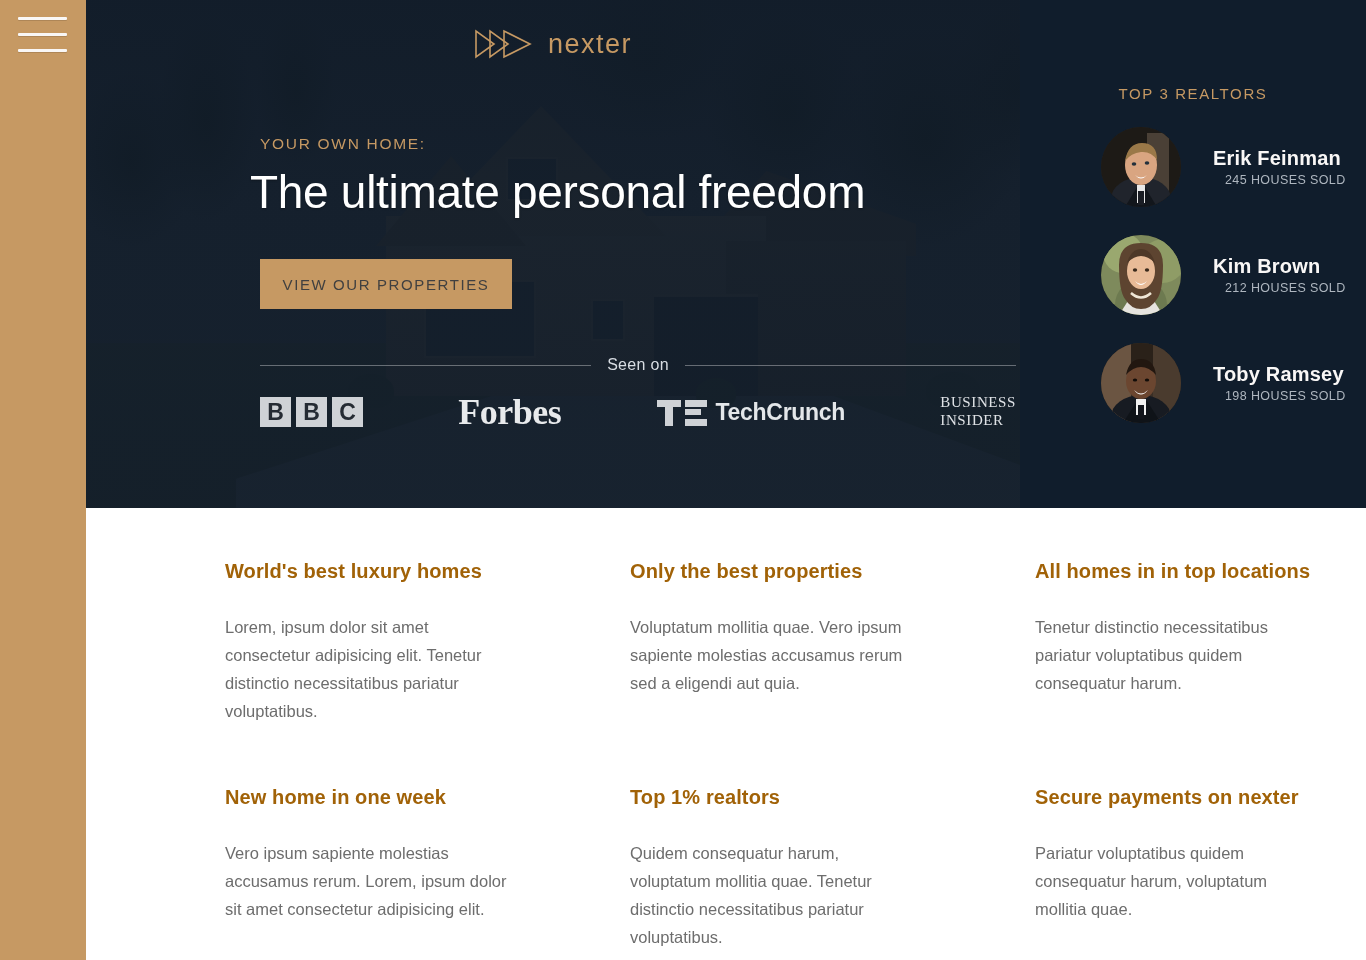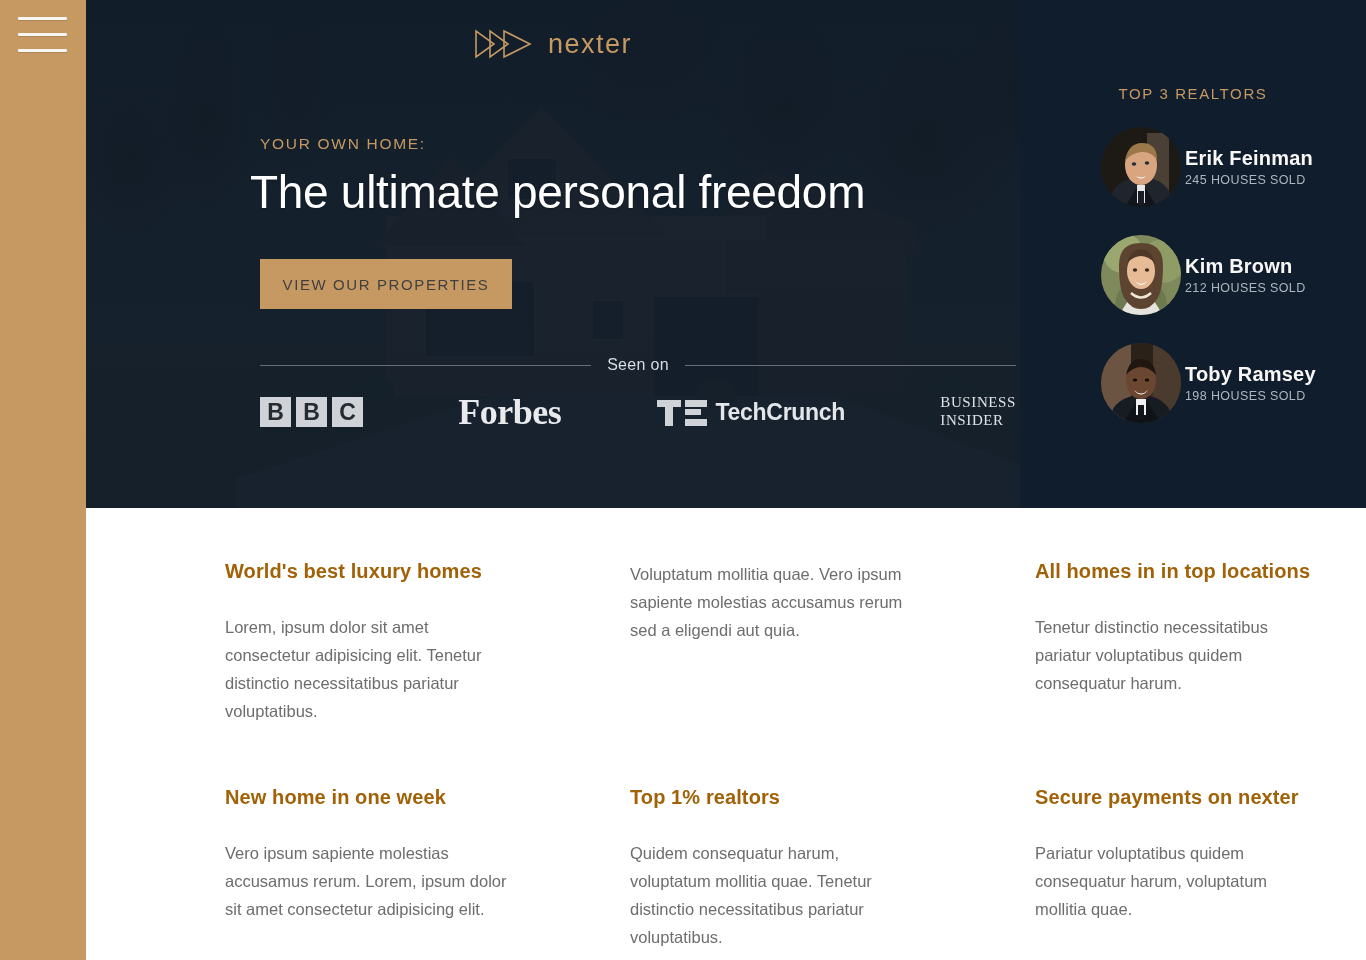--- a/index.html
+++ b/index.html
@@ -186,36 +186,36 @@
     background:#101d2c;
     position:relative;
   }
   .realtors-title {
     position:absolute; top:85px; left:0; right:0;
     text-align:center; color:#c69963;
     font-size:15px; letter-spacing:1.6px; font-weight:500;
   }
   .realtor {
     position:absolute; left:81px;
-    display:flex; align-items:center; gap:4px;
+    display:flex; align-items:center; gap:32px;
   }
   .r1 { top:127px; }
   .r2 { top:235px; }
   .r3 { top:343px; }
   .avatar {
     width:80px; height:80px; border-radius:50%;
     overflow:hidden; position:relative; flex:0 0 80px;
     background:#2a2520;
   }
   .avatar .ph { position:absolute; inset:0; }
   .r-name {
     color:#f9f7f6; font-size:20px; font-weight:700; letter-spacing:.2px;
     margin-bottom:3px;
   }
-  .r-sold { color:#aeb6bf; font-size:12.5px; letter-spacing:.4px; }
+  .r-sold { color:#aeb6bf; font-size:12.5px; letter-spacing:.4px;margin-left:12px; }
 
   
   .features {
     position:absolute; left:0; top:508px;
     width:1280px; height:452px;
     background:#fff;
     padding:52px 0 0 0;
   }
   .feat-grid {
     display:grid;
@@ -396,20 +396,21 @@
     </div>
 
     <section class="features">
       <div class="feat-grid">
 
         <div class="feature">
           <h3 class="feat-title">World's best luxury homes</h3>
           <p class="feat-text">Lorem, ipsum dolor sit amet consectetur adipisicing elit. Tenetur distinctio necessitatibus pariatur voluptatibus.</p>
         </div>
         <div class="feature">
+          <h3 class="feat-title">Only the best properties</h3>
           <p class="feat-text">Voluptatum mollitia quae. Vero ipsum sapiente molestias accusamus rerum sed a eligendi aut quia.</p>
         </div>
         <div class="feature">
           <h3 class="feat-title">All homes in in top locations</h3>
           <p class="feat-text">Tenetur distinctio necessitatibus pariatur voluptatibus quidem consequatur harum.</p>
         </div>
 
         <div class="feature">
           <h3 class="feat-title">New home in one week</h3>
           <p class="feat-text">Vero ipsum sapiente molestias accusamus rerum. Lorem, ipsum dolor sit amet consectetur adipisicing elit.</p>

